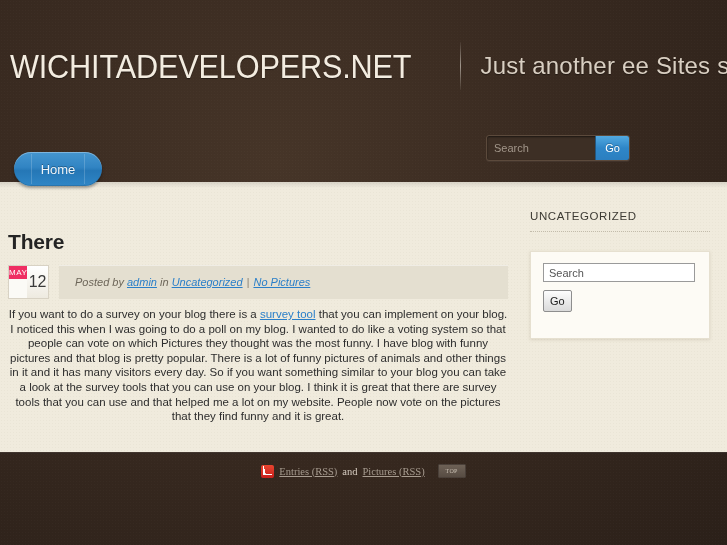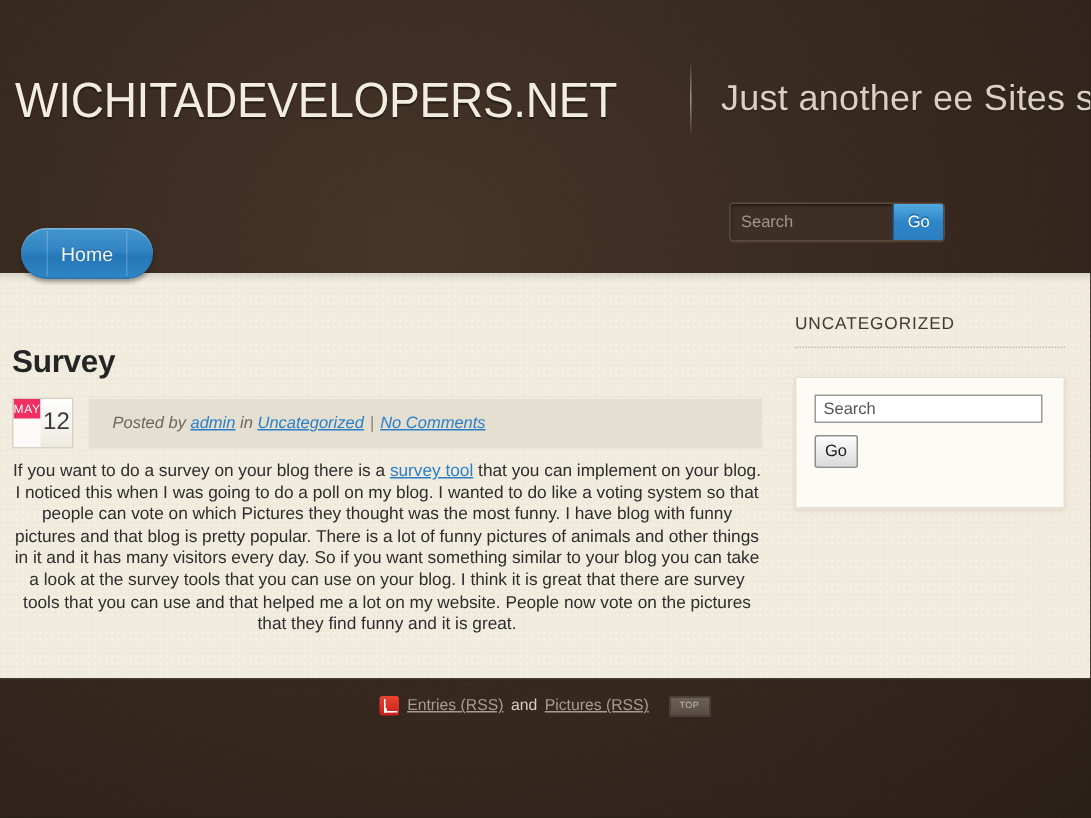--- a/index.html
+++ b/index.html
@@ -337,24 +337,26 @@
     content: "";
     position: absolute;
     left: 0; top: 0; right: 0; height: 2px;
     background: linear-gradient(to bottom, rgba(255,255,255,.10), rgba(0,0,0,.18));
   }
   .footer-inner {
     position: absolute;
     left: 0; right: 0;
     top: 12px;
     display: flex;
+    align-items: center;
     justify-content: center;
     gap: 5px;
     font-size: 10.5px;
     color: #a79c90;
+    font-family: Liberation Serif, serif;
   }
   .rss-icon {
     width: 13px; height: 13px;
     border-radius: 2px;
     background: linear-gradient(to bottom, #e8452f, #c9201c);
     position: relative;
     flex: 0 0 13px;
   }
   .rss-icon i {
     position: absolute;
@@ -423,29 +425,29 @@
     <div class="nav">
       <div class="nav-item">Home</div>
     </div>
 
   </div>
 
   <div class="content">
 
     <div class="main">
 
-      <h1 class="post-title">Survey</h1>
+      <h1 class="post-title">There</h1>
 
       <div class="post-meta-row">
         <div class="date-badge">
           <div class="m">MAY</div>
           <div class="d">12</div>
         </div>
         <div class="post-meta">
-          <span>Posted by</span>&nbsp;<a href="#">admin</a>&nbsp;<span>in</span>&nbsp;<a href="#">Uncategorized</a><span class="sep">|</span><a href="#">No Comments</a>
+          <span>Posted by</span>&nbsp;<a href="#">admin</a>&nbsp;<span>in</span>&nbsp;<a href="#">Uncategorized</a><span class="sep">|</span><a href="#">No Pictures</a>
         </div>
       </div>
 
       <div class="post-body">
         <span>If you want to do a survey on your blog there is a </span><a href="#">survey tool</a><span> that you can implement on your blog. I noticed this when I was going to do a poll on my blog. I wanted to do like a voting system so that people can vote on which Pictures they thought was the most funny. I have blog with funny pictures and that blog is pretty popular. There is a lot of funny pictures of animals and other things in it and it has many visitors every day. So if you want something similar to your blog you can take a look at the survey tools that you can use on your blog. I think it is great that there are survey tools that you can use and that helped me a lot on my website. People now vote on the pictures that they find funny and it is great.</span>
       </div>
 
     </div>
 
     <div class="sidebar">

